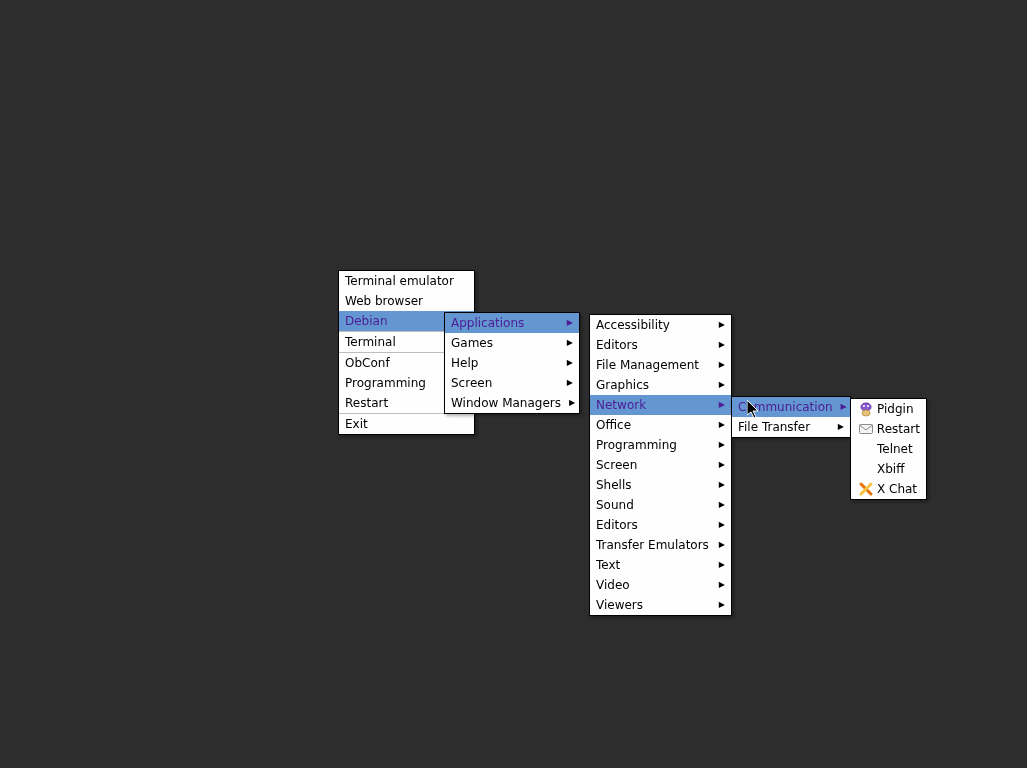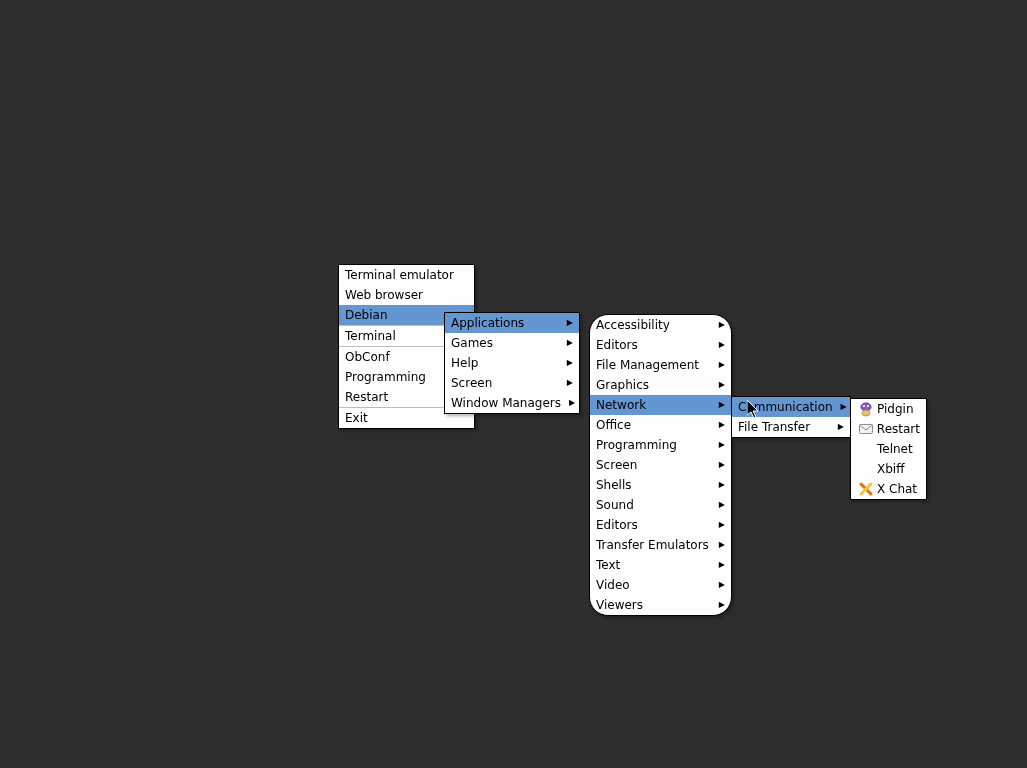--- a/index.html
+++ b/index.html
@@ -25,21 +25,21 @@
     align-items: center;
     height: 20px;
     padding: 0 6px;
     color: #000;
     cursor: default;
     position: relative;
     box-sizing: border-box;
   }
   .menu-item.highlight {
     background: #6496d2;
-    color: #000000;
+    color: #4c1d95;
   }
   .menu-item .label {
     flex: 1;
     white-space: nowrap;
   }
   .menu-item .arrow {
     font-size: 8px;
     line-height: 1;
     margin-left: 8px;
   }
@@ -58,21 +58,21 @@
   }
   .cursor {
     position: absolute;
     pointer-events: none;
     z-index: 1000;
   }
 </style>
 </head>
 <body>
 
-<div class="menu" style="left:338px; top:264px; width:137px;">
+<div class="menu" style="left:338px; top:270px; width:137px;">
   <div class="menu-item">
       <span class="label">Terminal emulator</span>
     </div>
   <div class="menu-item">
       <span class="label">Web browser</span>
     </div>
   <div class="menu-item highlight">
       <span class="label">Debian</span>
       <span class="arrow">▶</span>
     </div>
@@ -113,21 +113,21 @@
   <div class="menu-item">
       <span class="label">Screen</span>
       <span class="arrow">▶</span>
     </div>
   <div class="menu-item">
       <span class="label">Window Managers</span>
       <span class="arrow">▶</span>
     </div>
 </div>
 
-<div class="menu" style="left:589px; top:314px; width:143px;border-radius:19px;">
+<div class="menu" style="left:589px; top:314px; width:143px;">
   <div class="menu-item">
       <span class="label">Accessibility</span>
       <span class="arrow">▶</span>
     </div>
   <div class="menu-item">
       <span class="label">Editors</span>
       <span class="arrow">▶</span>
     </div>
   <div class="menu-item">
       <span class="label">File Management</span>

